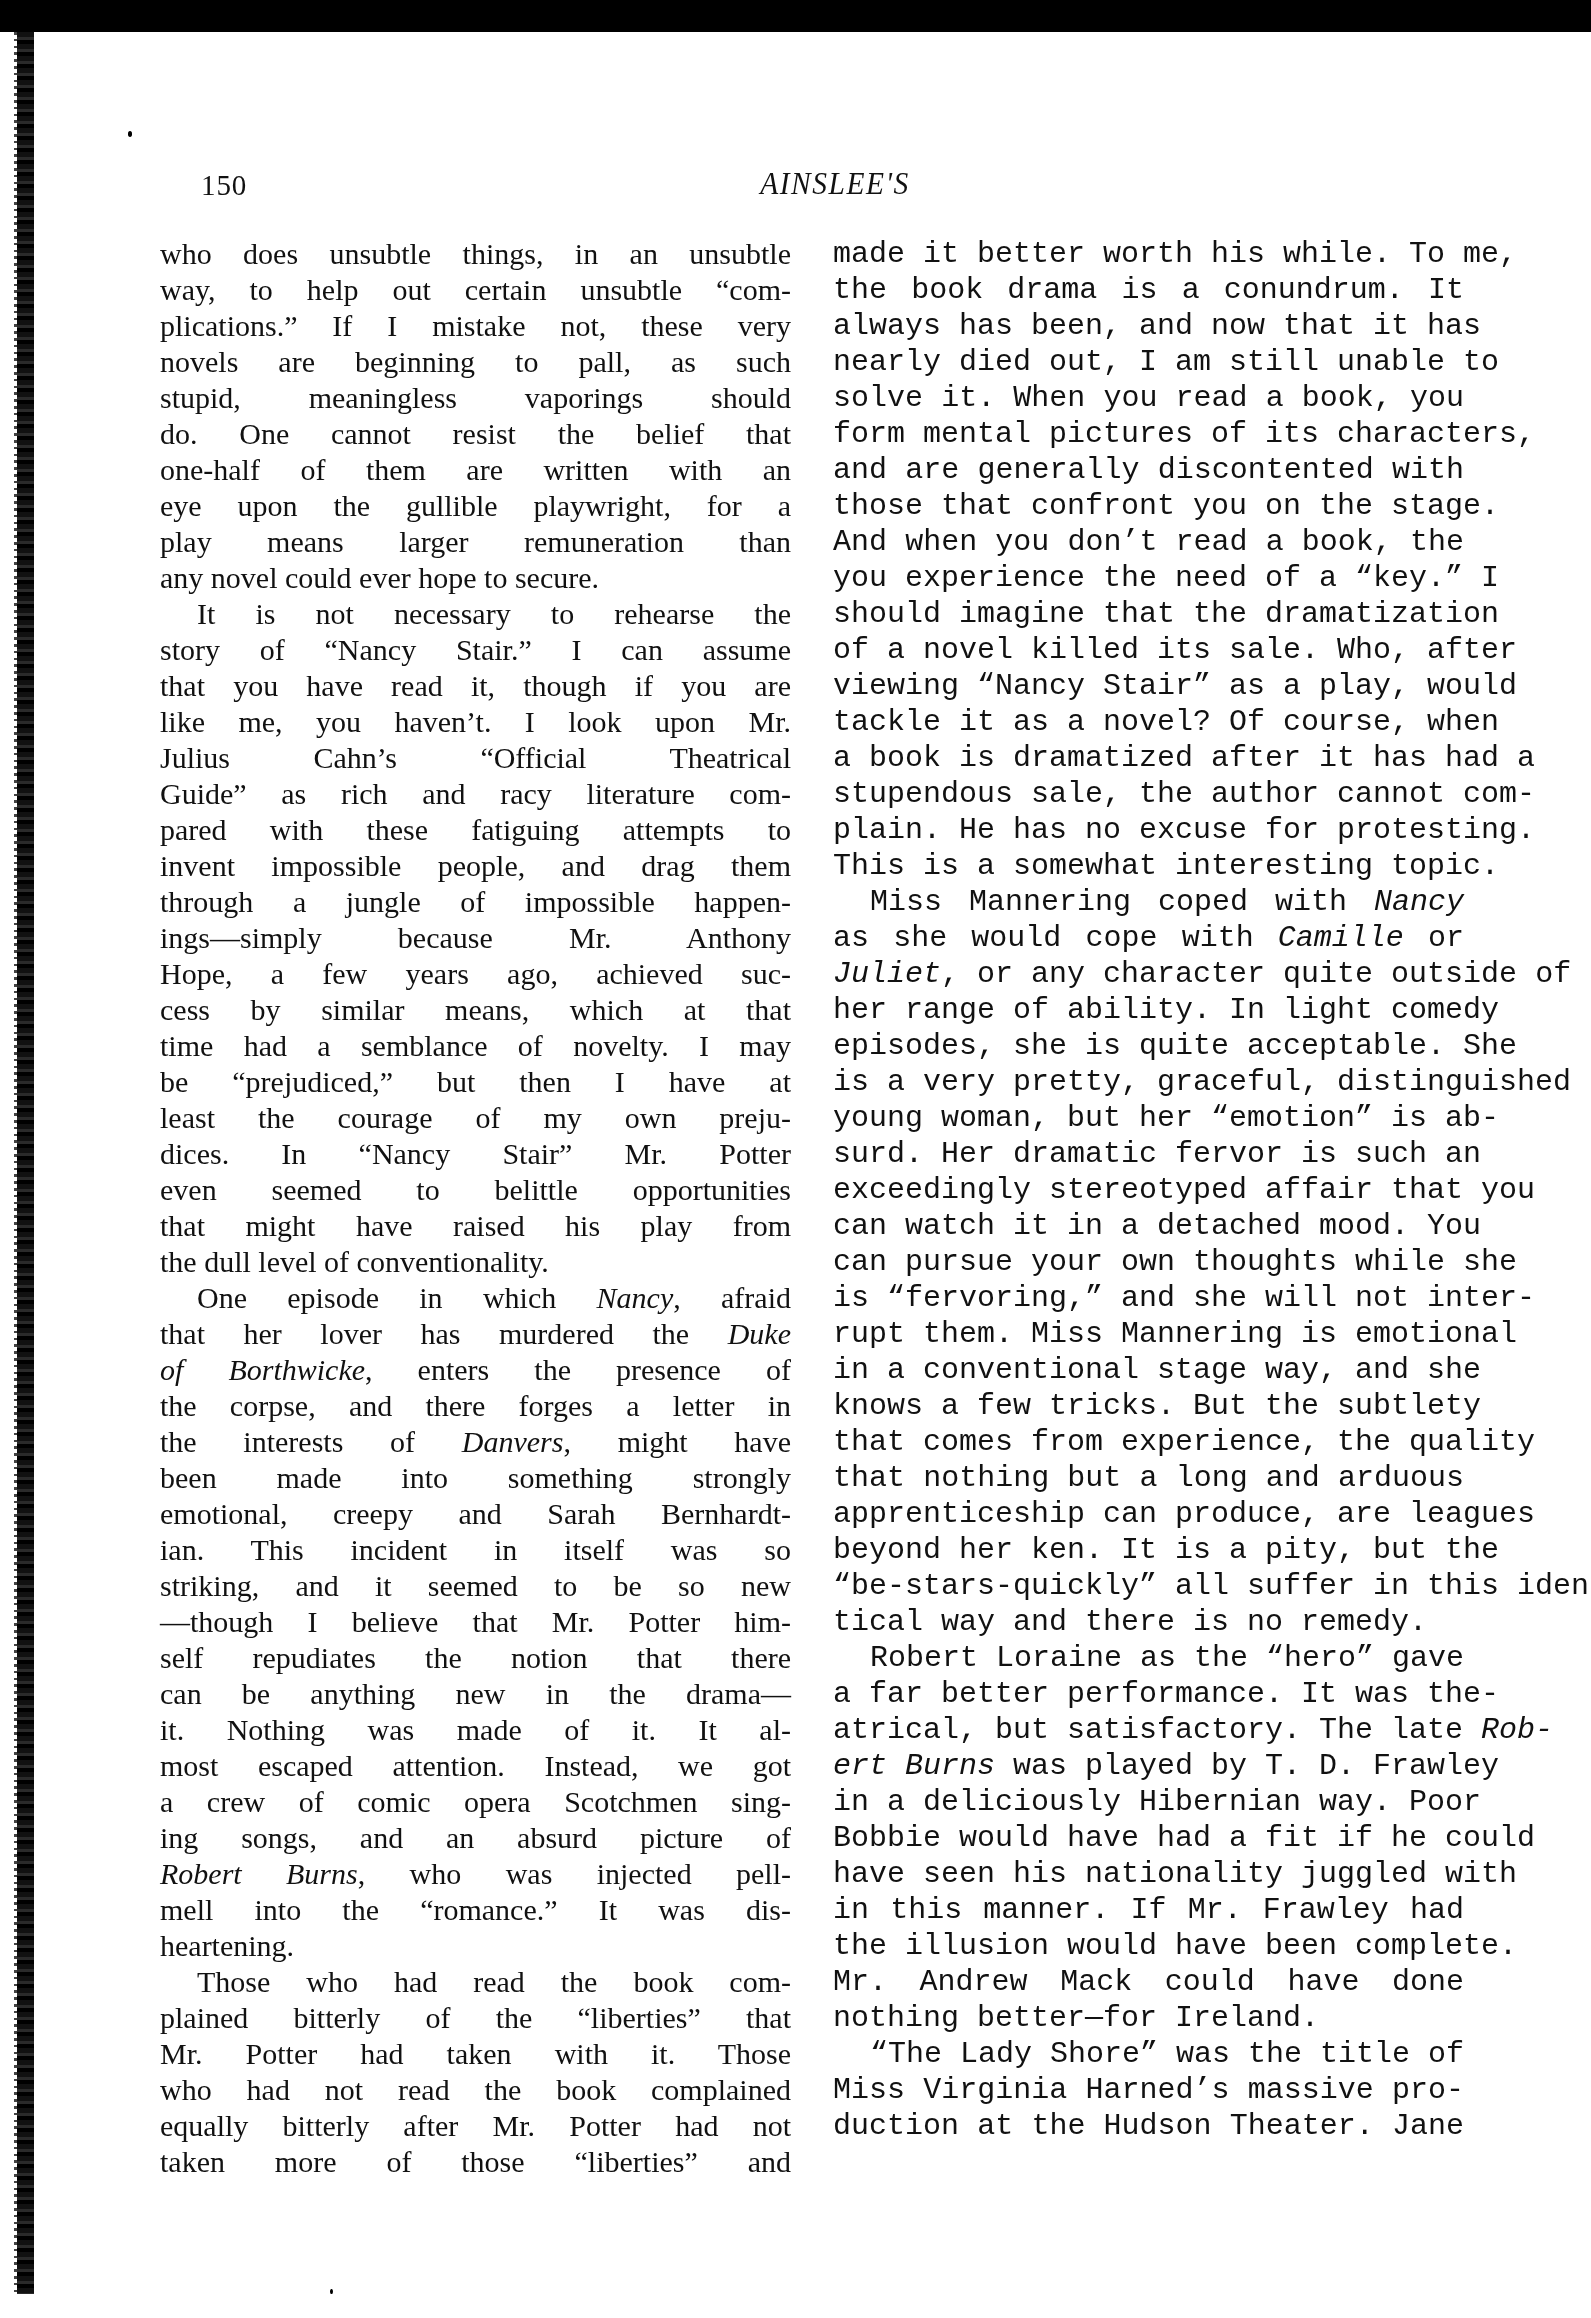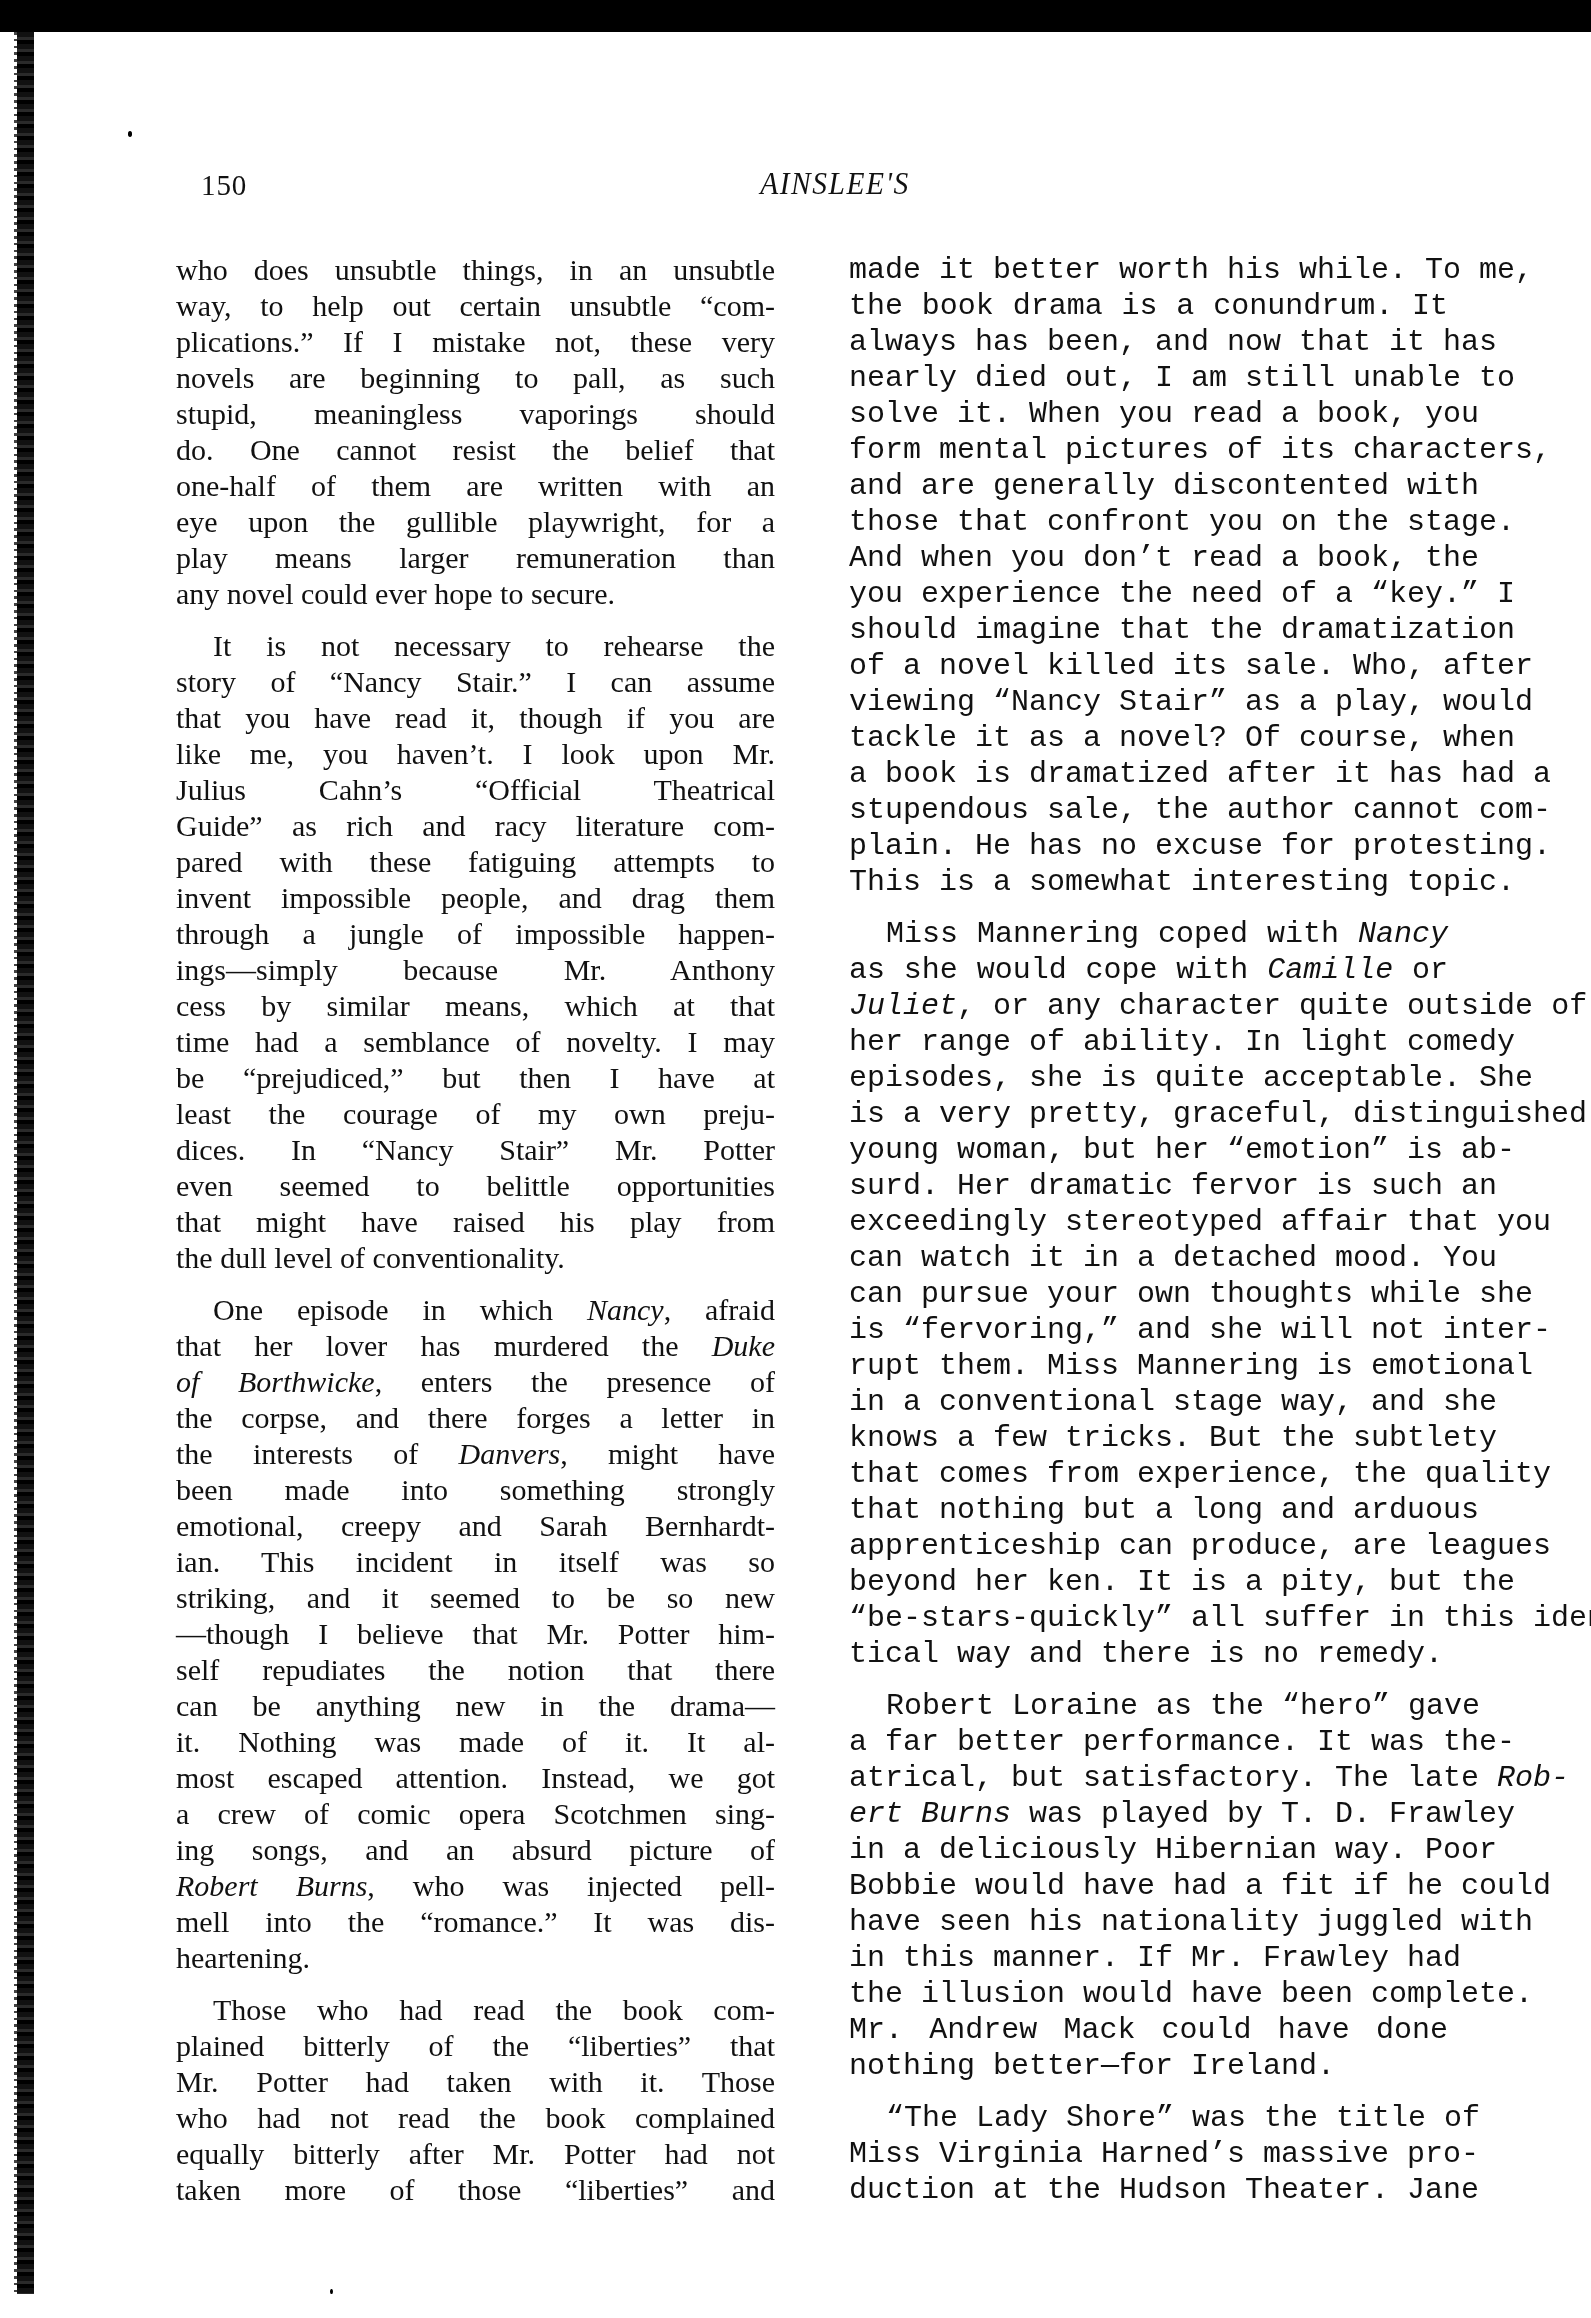--- a/index.html
+++ b/index.html
@@ -26,21 +26,21 @@
     font-size: 32px; font-style: italic; letter-spacing: 1.7px; transform: scaleX(0.92);
   }
 
   .column {
     position: absolute; top: 236px; width: 631px;
     font-size: 30px; line-height: 36px; text-align: justify;
     hyphens: manual;
   }
   .col-left { left: 160px; }
   .col-right { left: 833px; font-family: Liberation Mono, monospace; }
-  .column p { margin: 16px; text-indent: 0; }
+  .column p { margin: 0; text-indent: 0; }
   .line { display: block; text-align: justify; text-align-last: justify; white-space: nowrap; overflow: visible; }
   .line.last { text-align-last: left; }
   em { font-style: italic; }
 </style>
 </head>
 <body>
 
 <div class="top-band"></div>
 <div class="binding-edge"></div>
 <div class="speck" style="left:128px;top:131px;width:4.3px;height:6px;"></div>
@@ -68,20 +68,21 @@
       <span class="line" style="padding-left: 37px;"><span>It is not necessary to rehearse the</span></span>
       <span class="line"><span>story of “Nancy Stair.”  I can assume</span></span>
       <span class="line"><span>that you have read it, though if you are</span></span>
       <span class="line"><span>like me, you haven’t.  I look upon Mr.</span></span>
       <span class="line"><span>Julius Cahn’s “Official Theatrical</span></span>
       <span class="line"><span>Guide” as rich and racy literature com-</span></span>
       <span class="line"><span>pared with these fatiguing attempts to</span></span>
       <span class="line"><span>invent impossible people, and drag them</span></span>
       <span class="line"><span>through a jungle of impossible happen-</span></span>
       <span class="line"><span>ings—simply because Mr. Anthony</span></span>
+      <span class="line"><span>Hope, a few years ago, achieved suc-</span></span>
       <span class="line"><span>cess by similar means, which at that</span></span>
       <span class="line"><span>time had a semblance of novelty.  I may</span></span>
       <span class="line"><span>be “prejudiced,” but then I have at</span></span>
       <span class="line"><span>least the courage of my own preju-</span></span>
       <span class="line"><span>dices.  In “Nancy Stair” Mr. Potter</span></span>
       <span class="line"><span>even seemed to belittle opportunities</span></span>
       <span class="line"><span>that might have raised his play from</span></span>
       <span class="line last"><span>the dull level of conventionality.</span></span>
     </p>
     <p>

